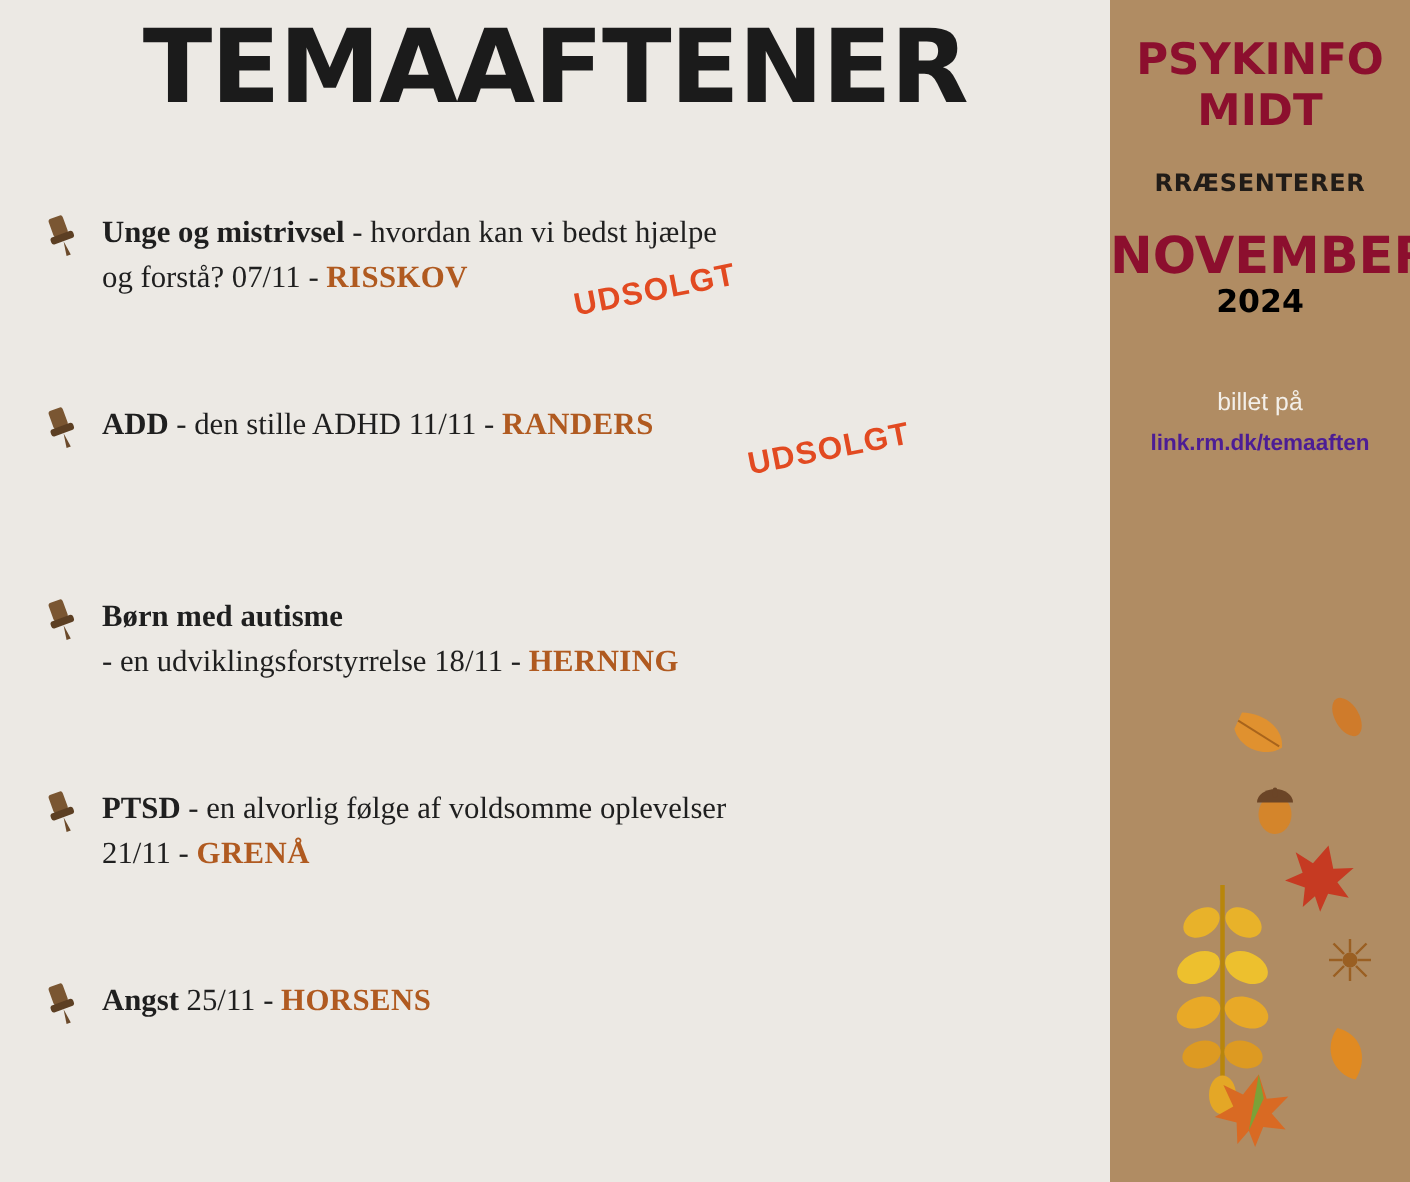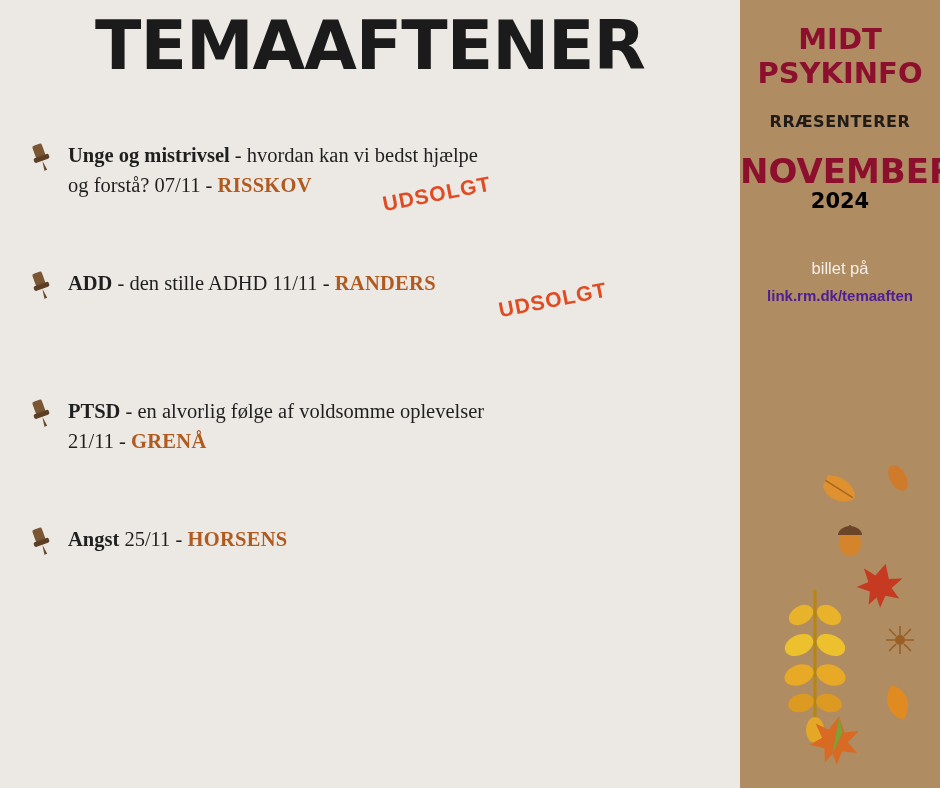--- a/index.html
+++ b/index.html
@@ -189,20 +189,37 @@
               <path d="M15 19 L16.5 29 L13.5 29 Z" fill="#6b4a2b"></path>
             </g>
           </svg>
         </span>
         <div class="event-line">
           <span class="b">ADD</span><span> - den stille ADHD 11/11 - </span><span class="city">RANDERS</span>
         </div>
         <span class="sold-out so2">UDSOLGT</span>
       </div>
 
+      <div class="event">
+        <span class="pin">
+          <svg width="30" height="30" viewBox="0 0 30 30">
+            <g transform="rotate(-20 15 15)">
+              <rect x="10" y="2" width="10" height="13" rx="2" fill="#7a5632"></rect>
+              <rect x="7" y="14" width="16" height="5" rx="2" fill="#5c3f23"></rect>
+              <path d="M15 19 L16.5 29 L13.5 29 Z" fill="#6b4a2b"></path>
+            </g>
+          </svg>
+        </span>
+        <div class="event-line">
+          <span class="b">Børn med autisme</span>
+        </div>
+        <div class="event-line">
+          <span> - en udviklingsforstyrrelse 18/11 - </span><span class="city">HERNING</span>
+        </div>
+      </div>
 
       <div class="event">
         <span class="pin">
           <svg width="30" height="30" viewBox="0 0 30 30">
             <g transform="rotate(-20 15 15)">
               <rect x="10" y="2" width="10" height="13" rx="2" fill="#7a5632"></rect>
               <rect x="7" y="14" width="16" height="5" rx="2" fill="#5c3f23"></rect>
               <path d="M15 19 L16.5 29 L13.5 29 Z" fill="#6b4a2b"></path>
             </g>
           </svg>
@@ -228,22 +245,22 @@
         <div class="event-line">
           <span class="b">Angst</span><span> 25/11 - </span><span class="city">HORSENS</span>
         </div>
       </div>
 
     </div>
   </div>
 
   <div class="right">
     <div class="brand">
+      <div>PSYKINFO</div>
       <div>MIDT</div>
-      <div>PSYKINFO</div>
     </div>
     <div class="presents">RRÆSENTERER</div>
     <div class="month">NOVEMBER</div>
     <div class="year">2024</div>
     <div class="book-info">
       <div>billet på</div>
       <a class="book-link" href="#">link.rm.dk/temaaften</a>
     </div>
 
     <div class="leaves">

